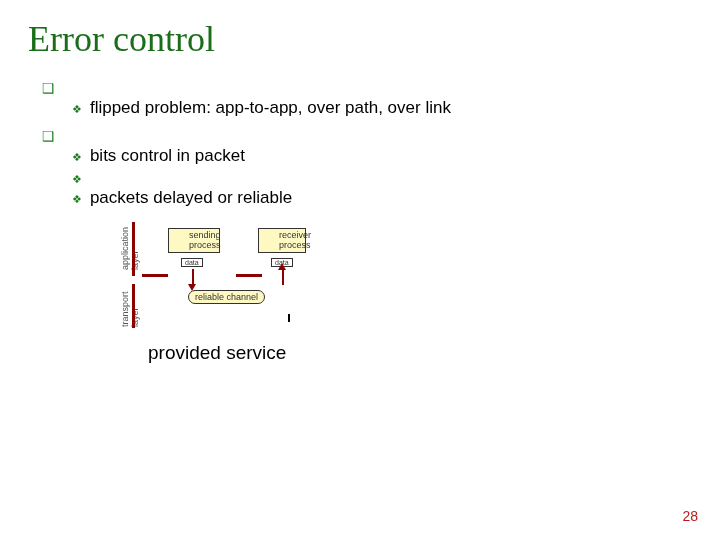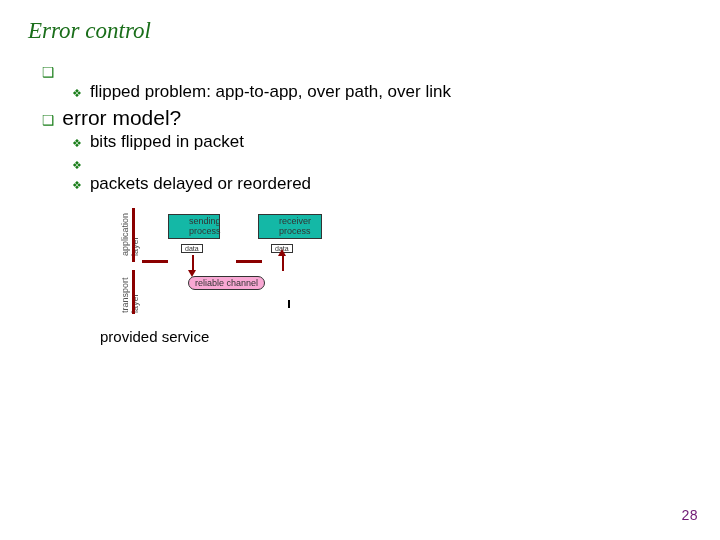--- a/index.html
+++ b/index.html
@@ -15,56 +15,55 @@
   }
   .slide {
     padding: 18px 28px 0 28px;
     box-sizing: border-box;
     width: 100%;
     height: 100%;
     position: relative;
   }
   .title {
     font-family: "Times New Roman", Times, serif;
-    font-size: 23px;
+    font-size: 36px;
     color: #1a6e1a;
     margin: 0 0 14px 0;
     font-weight: normal;
-    font-style: italic;
   }
   .bullet-row {
     display: flex;
     align-items: flex-start;
     margin-top: 4px;
   }
   .lvl1 { margin-left: 14px; font-size: 21px; }
   .lvl2 { margin-left: 44px; font-size: 17px; margin-top: 2px; }
   .bullet-mark {
     font-size: 0.65em;
     margin-right: 8px;
     margin-top: 0.45em;
     flex: 0 0 auto;
   }
   .green { color: #187d18; }
   .fig {
     margin-top: 14px;
     margin-left: 90px;
   }
   .caption {
-    font-size: 15px;
-    margin-left: 72px;
+    font-size: 19px;
+    margin-left: 120px;
     margin-top: 10px;
   }
   .pagenum {
     position: absolute;
     right: 22px;
     bottom: 16px;
-    font-family: Liberation Mono, monospace;
+    font-family: Liberation Sans, sans-serif;
     font-size: 14px;
-    color: #701a75;
+    color: #b91c1c;
   }
   
   .diagram {
     position: relative;
     width: 230px;
     height: 110px;
   }
   .vlabel {
     position: absolute;
     font-family: Arial, sans-serif;
@@ -80,21 +79,21 @@
     background: #8b0000;
   }
   .hbar {
     position: absolute;
     height: 3px;
     background: #8b0000;
   }
   .box {
     position: absolute;
     border: 1px solid #333;
-    background: #14b8a6;
+    background: #fef9c3;
     font-family: Arial, sans-serif;
     font-size: 9px;
     color: #333;
     text-align: center;
     line-height: 1.05;
     padding: 2px 20px;
     box-sizing: border-box;
   }
   .databox {
     position: absolute;
@@ -103,21 +102,21 @@
     font-family: Arial, sans-serif;
     font-size: 7px;
     color: #333;
     text-align: center;
     padding: 0 3px;
   }
   .channel {
     position: absolute;
     border: 1px solid #333;
     border-radius: 10px;
-    background: #f9a8d4;
+    background: #fef9c3;
     font-family: Arial, sans-serif;
     font-size: 9px;
     color: #333;
     text-align: center;
     padding: 1px 6px;
   }
   .arrow-down, .arrow-up {
     position: absolute;
     width: 0; height: 0;
     border-left: 4px solid transparent;
@@ -146,48 +145,47 @@
   <div class="bullet-row lvl1">
     <span class="bullet-mark green">❑</span>
   </div>
   <div class="bullet-row lvl2">
     <span class="bullet-mark green">❖</span>
     <span>flipped problem: app-to-app, over path, over link</span>
   </div>
 
   <div class="bullet-row lvl1">
     <span class="bullet-mark green">❑</span>
-    <span>error model?</span>
-  </div>
-  <div class="bullet-row lvl2">
-    <span class="bullet-mark green">❖</span>
-    <span>bits flipped in packet</span>
-  </div>
-  <div class="bullet-row lvl2">
-    <span class="bullet-mark green">❖</span>
-  </div>
-  <div class="bullet-row lvl2">
-    <span class="bullet-mark green">❖</span>
-    <span>packets delayed or reordered</span>
+  </div>
+  <div class="bullet-row lvl2">
+    <span class="bullet-mark green">❖</span>
+    <span>bits control in packet</span>
+  </div>
+  <div class="bullet-row lvl2">
+    <span class="bullet-mark green">❖</span>
+  </div>
+  <div class="bullet-row lvl2">
+    <span class="bullet-mark green">❖</span>
+    <span>packets delayed or reliable</span>
   </div>
 
   <div class="fig">
     <div class="diagram">
 
       <div class="vlabel" style="left:2px; top:48px;">application<br>layer</div>
       <div class="vbar" style="left:14px; top:0; height:54px;"></div>
 
       <div class="vlabel" style="left:2px; top:105px;">transport<br>layer</div>
       <div class="vbar" style="left:14px; top:62px; height:44px;"></div>
 
       <div class="hbar" style="left:24px; top:52px; width:26px;"></div>
       <div class="hbar" style="left:118px; top:52px; width:26px;"></div>
 
       <div class="box" style="left:50px; top:6px; width:52px;">sending<br>process</div>
-      <div class="box" style="left:140px; top:6px; width:64px;">receiver<br>process</div>
+      <div class="box" style="left:140px; top:6px; width:48px;">receiver<br>process</div>
 
       <div class="databox" style="left:63px; top:36px;">data</div>
       <div class="databox" style="left:153px; top:36px;">data</div>
 
       <div class="vline" style="left:74px; top:47px; height:16px;"></div>
       <div class="arrow-down" style="left:70px; top:62px;"></div>
 
       <div class="vline" style="left:164px; top:47px; height:16px;"></div>
       <div class="arrow-up" style="left:160px; top:41px;"></div>
 

